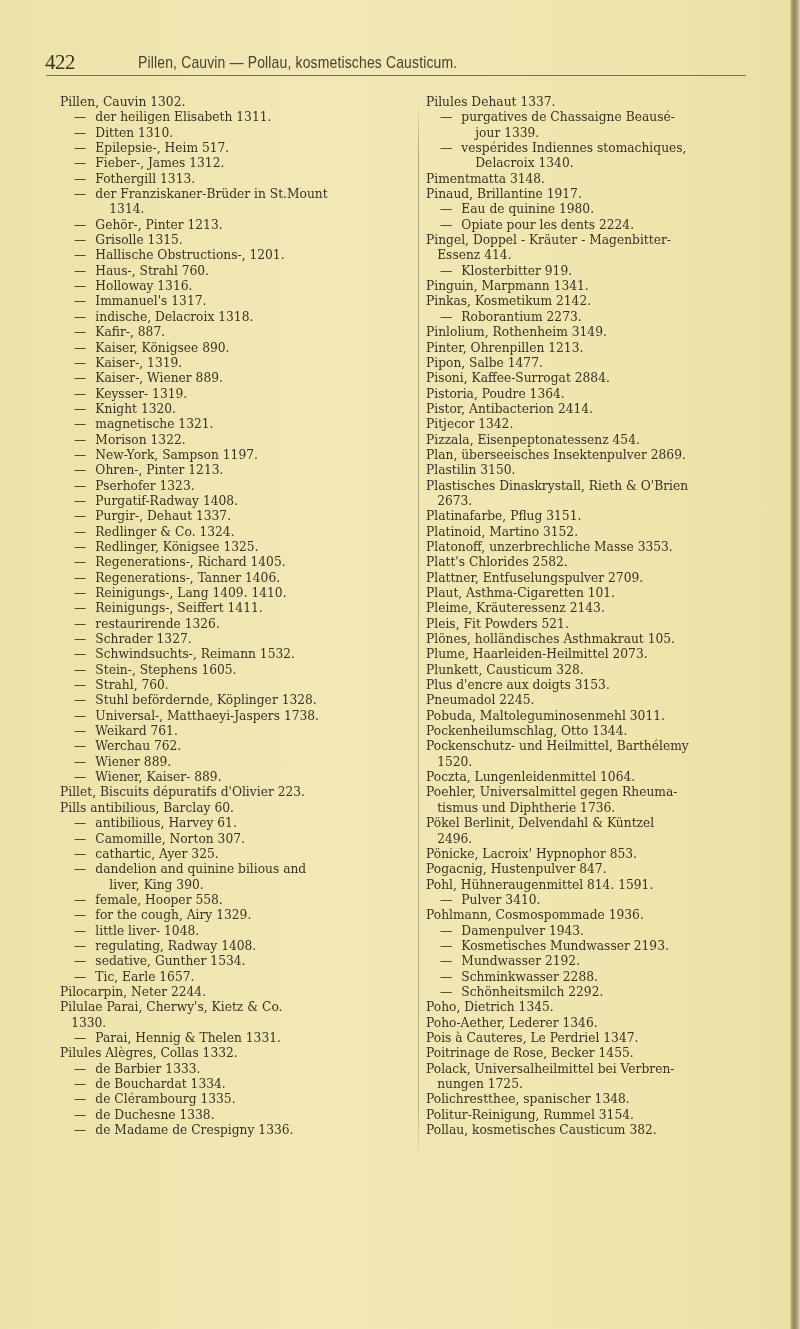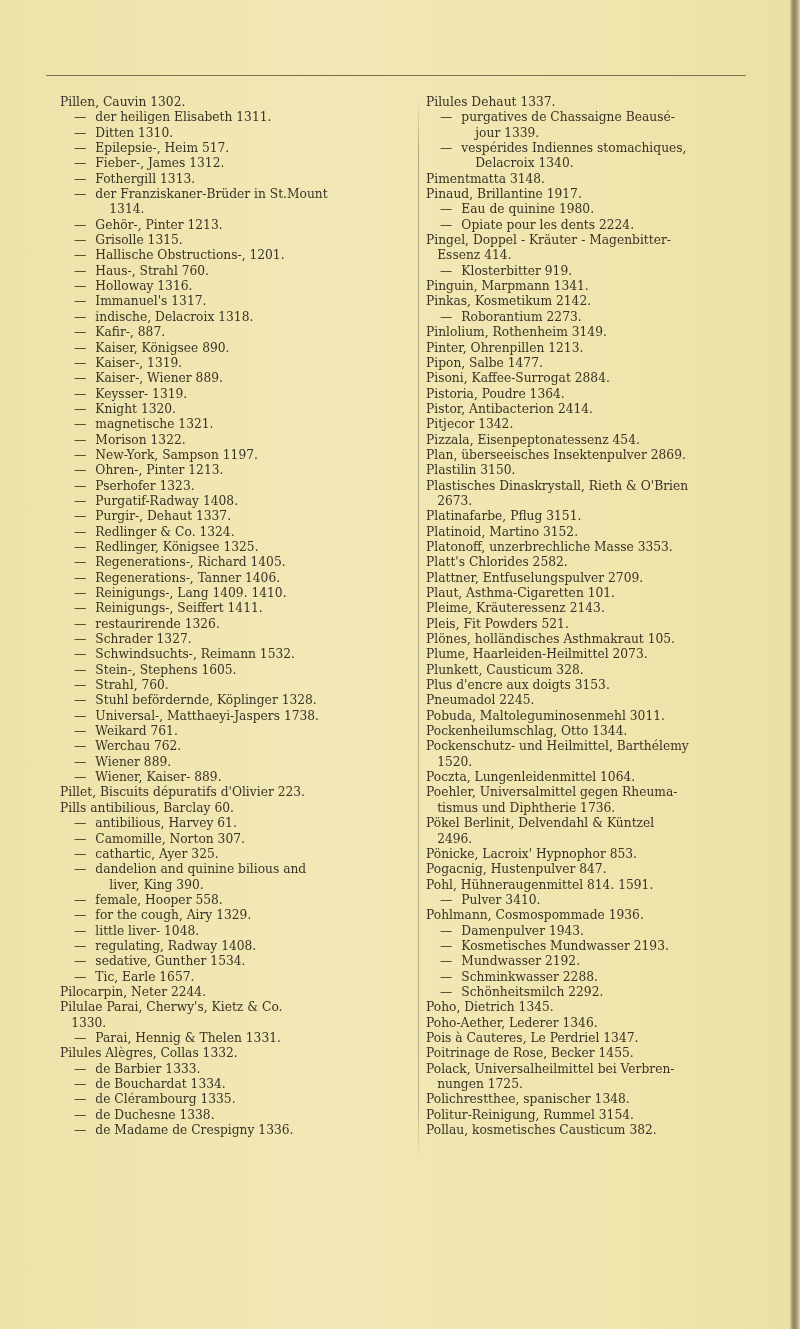--- a/index.html
+++ b/index.html
@@ -49,20 +49,24 @@
   .entry.sub { padding-left:15px; }
   .entry.sub .dash { display:inline-block; width:23px; }
   .entry .cont { display:block; padding-left:24px; }
   .entry.main .cont { padding-left:12px; }
   .entry.sub .cont { padding-left:38px; }
 </style>
 </head>
 <body>
 
 <div class="page">
+  <div class="header">
+    <span class="page-number">422</span>
+    <span class="running-head">Pillen, Cauvin — Pollau, kosmetisches Causticum.</span>
+  </div>
   <div class="header-rule" style="width:700px;"></div>
 
   <div class="col col-left" id="col-left">
       <div class="entry main"><span>Pillen, Cauvin 1302.</span></div>
       <div class="entry sub"><span class="dash">—</span><span>der heiligen Elisabeth 1311.</span></div>
       <div class="entry sub"><span class="dash">—</span><span>Ditten 1310.</span></div>
       <div class="entry sub"><span class="dash">—</span><span>Epilepsie-, Heim 517.</span></div>
       <div class="entry sub"><span class="dash">—</span><span>Fieber-, James 1312.</span></div>
       <div class="entry sub"><span class="dash">—</span><span>Fothergill 1313.</span></div>
       <div class="entry sub"><span class="dash">—</span><span>der Franziskaner-Brüder in St.Mount</span><span class="cont">1314.</span></div>

